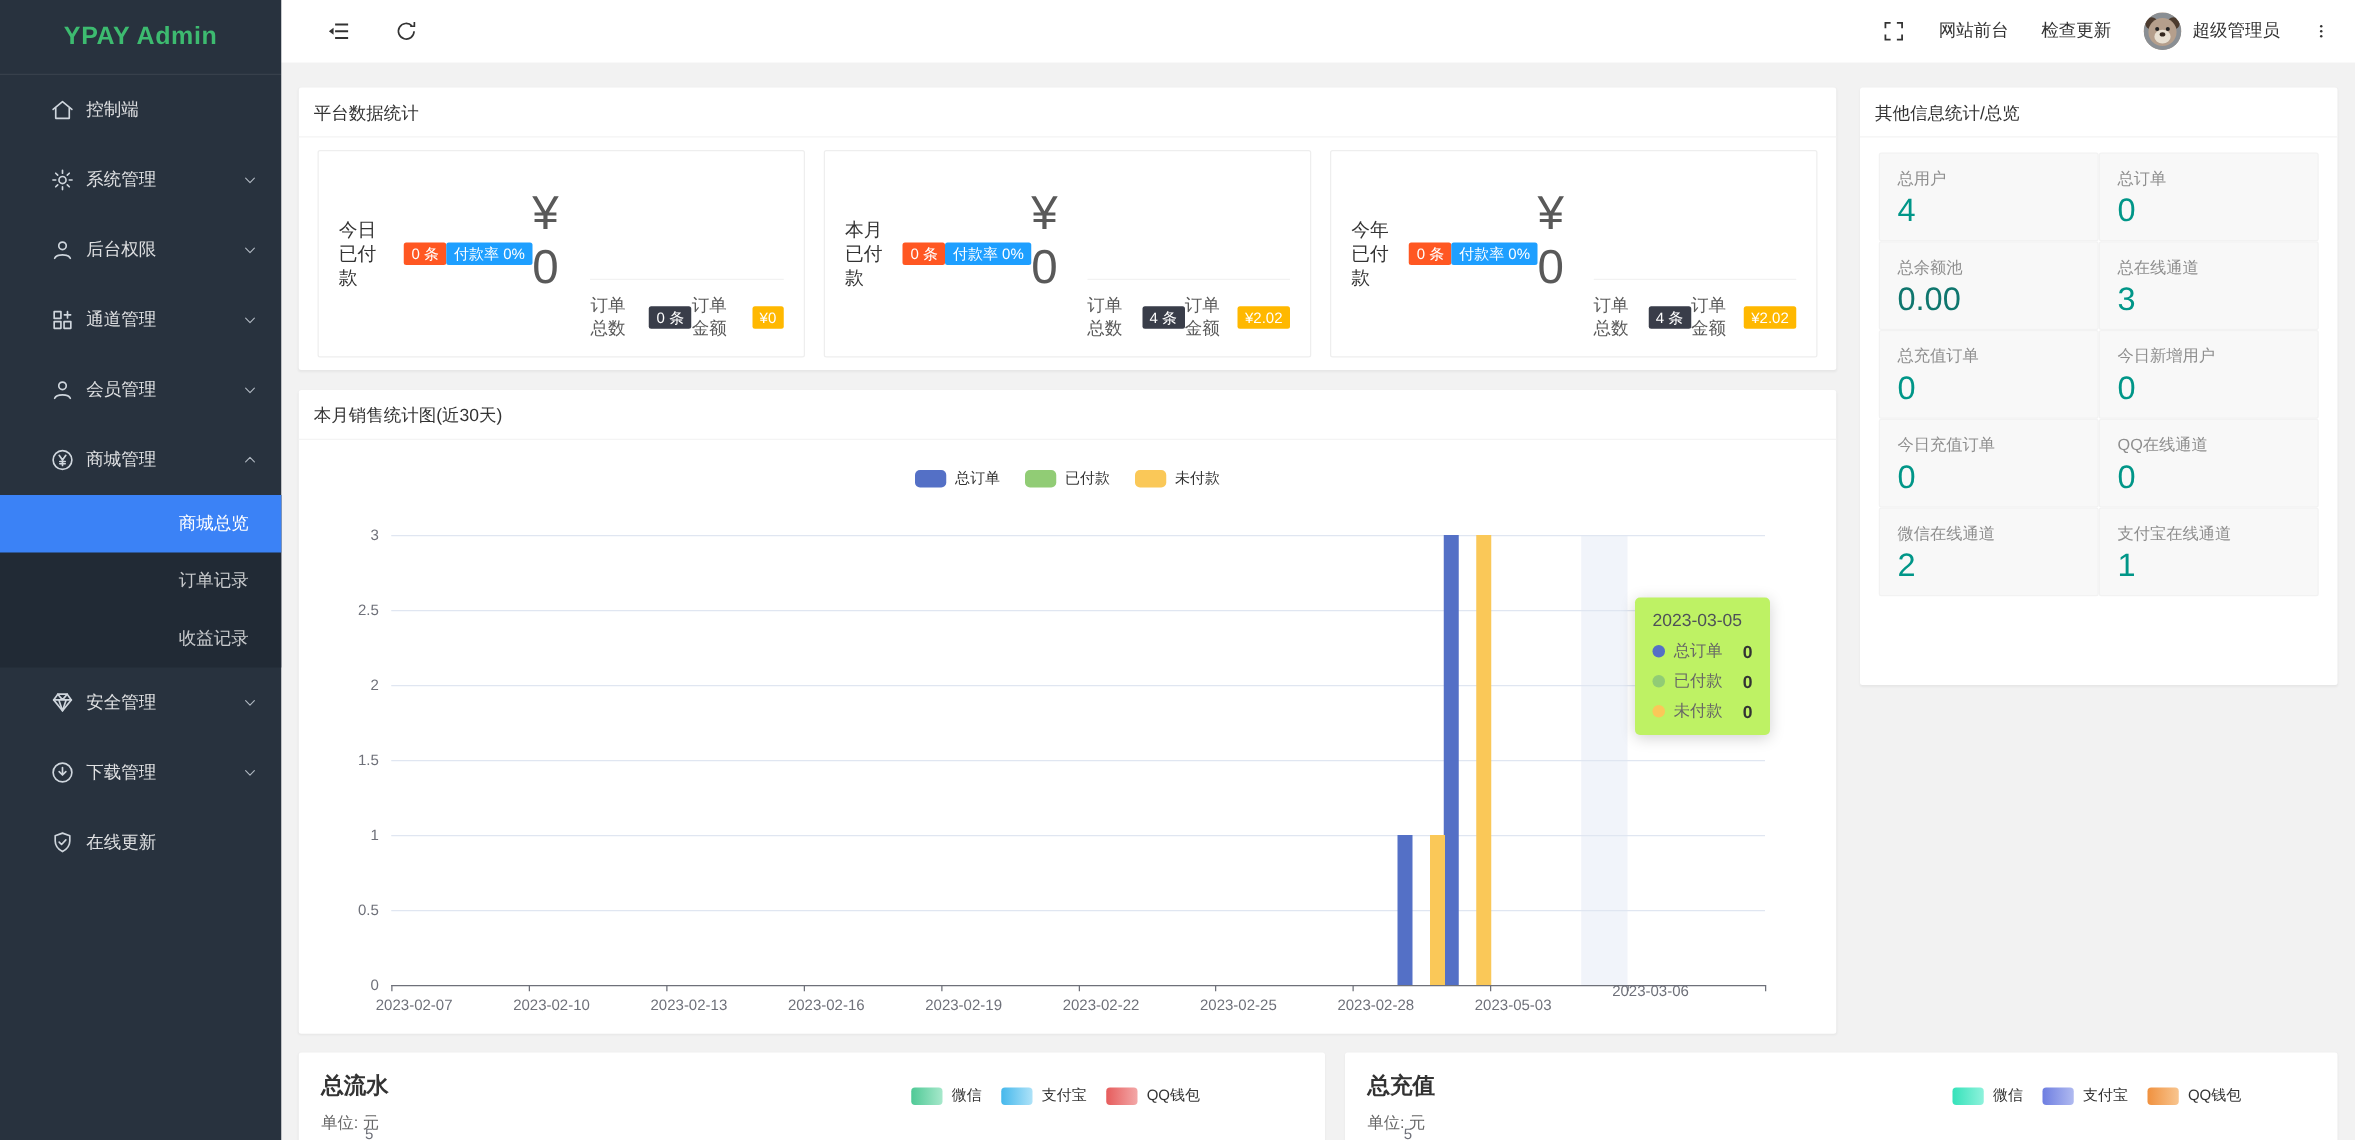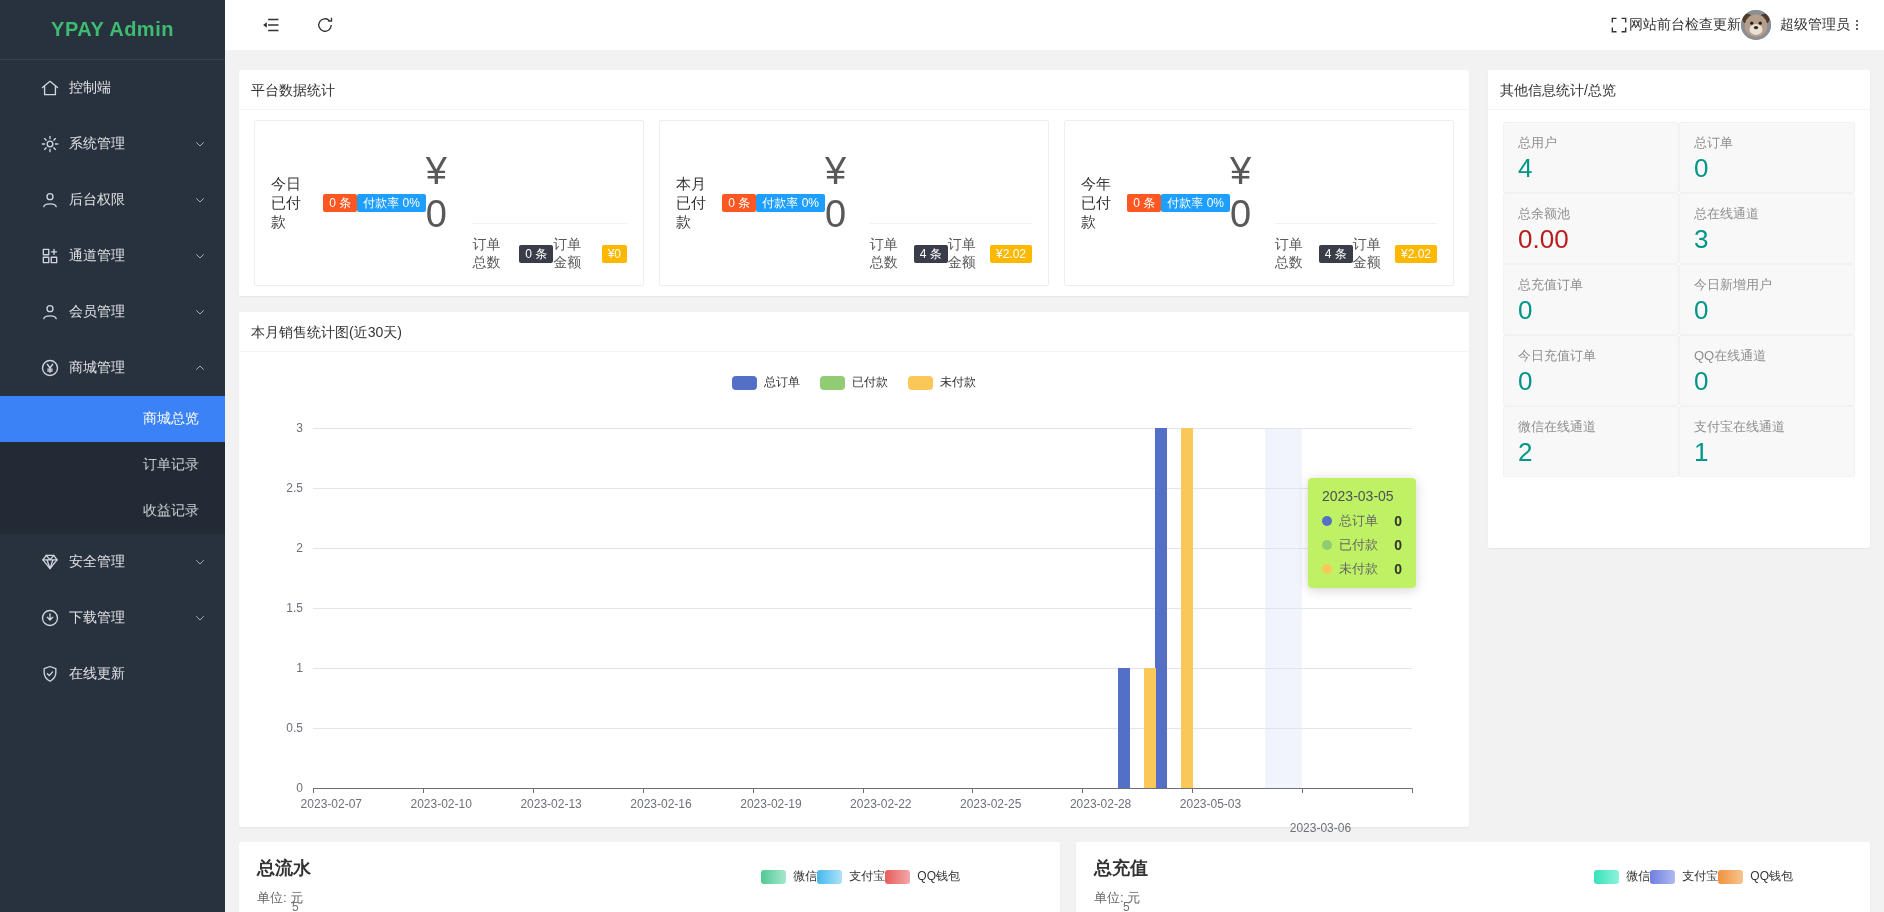--- a/index.html
+++ b/index.html
@@ -18,21 +18,21 @@
   .submenu{background:#212a35;}
   .submenu-item{height:46px;display:flex;align-items:center;padding-left:143px;font-size:14px;
     color:rgba(255,255,255,.75);cursor:pointer;}
   .submenu-item.active{background:#3b82f6;color:#fff;}
   
   .main{position:absolute;left:225px;top:0;right:0;height:912px;}
   .topbar{height:50px;background:#fff;display:flex;align-items:center;padding:0 20px 0 36px;}
   .tb-icon{width:20px;height:20px;color:#333;cursor:pointer;}
   .tb-icon svg{width:100%;height:100%;display:block;}
   .tb-left{display:flex;align-items:center;gap:34px;}
-  .tb-right{margin-left:auto;display:flex;align-items:center;}
+  .tb-right{margin-left:auto;display:flex;align-items:center;gap:26px;}
   .tb-link{font-size:14px;color:#333;cursor:pointer;white-space:nowrap;}
   .tb-user{display:flex;align-items:center;gap:9px;cursor:pointer;}
   .avatar{width:30px;height:30px;border-radius:50%;overflow:hidden;background:#b59f8c;flex:0 0 30px;}
   .avatar svg{width:100%;height:100%;display:block;}
   .content{position:relative;height:862px;overflow:hidden;}
   .panel{position:absolute;background:#fff;border-radius:2px;box-shadow:0 1px 2px rgba(0,0,0,.05);}
   .panel-header{height:40px;line-height:40px;padding:0 12px;font-size:14px;color:#333;
     border-bottom:1px solid #f4f4f4;}
   
   #panel-stats{left:14px;top:20px;width:1230px;height:226px;}
@@ -72,21 +72,21 @@
   .obox{height:71px;background:#f8f8f8;border:1px solid #f2f2f2;border-radius:2px;padding:11px 14px;}
   .obox .olabel{font-size:13px;color:#8e8e8e;}
   .obox .ovalue{font-size:26px;color:#009688;margin-top:2px;line-height:1.1;}
   
   .bottom-card{position:absolute;top:792px;height:130px;background:#fff;border-radius:2px;
     box-shadow:0 1px 2px rgba(0,0,0,.05);padding:14px 18px;}
   #card-flow{left:14px;width:821px;}
   #card-recharge{left:851px;width:794px;}
   .bc-title{font-size:18px;font-weight:bold;color:#333;}
   .bc-unit{font-size:13px;color:#666;margin-top:9px;}
-  .bc-legend{position:absolute;top:26px;display:flex;}
+  .bc-legend{position:absolute;top:26px;display:flex;gap:16px;}
   .bc-legend .legend-swatch{border-radius:3px;}
   .bc-ytick{position:absolute;font-size:12px;color:#6e7079;}
 </style>
 </head>
 <body>
 
 <aside class="sidebar">
   <div class="logo">YPAY Admin</div>
   <nav id="side-menu">
       <div class="menu-item">
@@ -356,21 +356,21 @@
           <div class="xtick-label" style="left: 491.917px; top: 445px;">2023-02-19</div>
           <div class="xtick-mark" style="left: 623.5px; top: 436px;"></div>
           <div class="xtick-label" style="left: 601.817px; top: 445px;">2023-02-22</div>
           <div class="xtick-mark" style="left: 733.4px; top: 436px;"></div>
           <div class="xtick-label" style="left: 711.717px; top: 445px;">2023-02-25</div>
           <div class="xtick-mark" style="left: 843.3px; top: 436px;"></div>
           <div class="xtick-label" style="left: 821.617px; top: 445px;">2023-02-28</div>
           <div class="xtick-mark" style="left: 953.2px; top: 436px;"></div>
           <div class="xtick-label" style="left: 931.517px; top: 445px;">2023-05-03</div>
           <div class="xtick-mark" style="left: 1063.1px; top: 436px;"></div>
-          <div class="xtick-label" style="left: 1041.42px; top: 469px;">2023-03-06</div>
+          <div class="xtick-label" style="left: 1041.42px; top: 434px;">2023-03-06</div>
           <div class="xtick-mark" style="left: 1173px; top: 436px;"></div>
           <div class="bar" style="left: 879.25px; width: 12px; top: 316px; height: 120px; background: rgb(84, 112, 198);"></div>
           <div class="bar" style="left: 915.883px; width: 12px; top: 76px; height: 360px; background: rgb(84, 112, 198);"></div>
           <div class="bar" style="left: 905.25px; width: 12px; top: 316px; height: 120px; background: rgb(250, 200, 88);"></div>
           <div class="bar" style="left: 941.883px; width: 12px; top: 76px; height: 360px; background: rgb(250, 200, 88);"></div>
           <div class="tooltip" style="left: 1069px; top: 126px; width: 108px;">
             <div class="tt-date">2023-03-05</div>
             <div class="tt-row">
               <span class="tt-dot" style="background: rgb(84, 112, 198);"></span>
               <span class="tt-name">总订单</span>
@@ -396,21 +396,21 @@
           <div class="obox">
             <div class="olabel">总用户</div>
             <div class="ovalue" style="color: rgb(0, 150, 136);">4</div>
           </div>
           <div class="obox">
             <div class="olabel">总订单</div>
             <div class="ovalue" style="color: rgb(0, 150, 136);">0</div>
           </div>
           <div class="obox">
             <div class="olabel">总余额池</div>
-            <div class="ovalue" style="color: #b91c1c;">0.00</div>
+            <div class="ovalue" style="color: #0f766e;">0.00</div>
           </div>
           <div class="obox">
             <div class="olabel">总在线通道</div>
             <div class="ovalue" style="color: rgb(0, 150, 136);">3</div>
           </div>
           <div class="obox">
             <div class="olabel">总充值订单</div>
             <div class="ovalue" style="color: rgb(0, 150, 136);">0</div>
           </div>
           <div class="obox">

